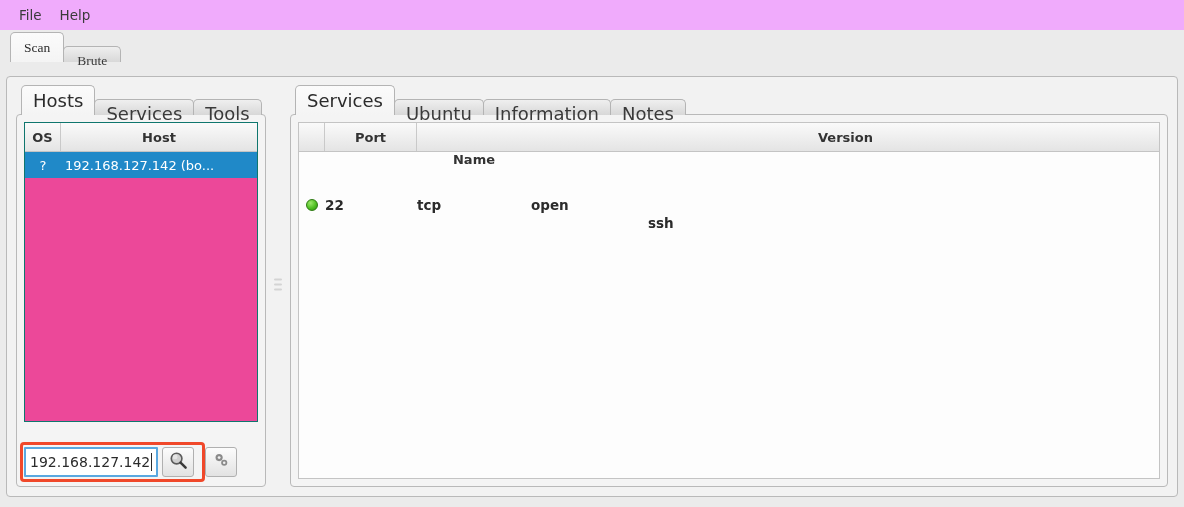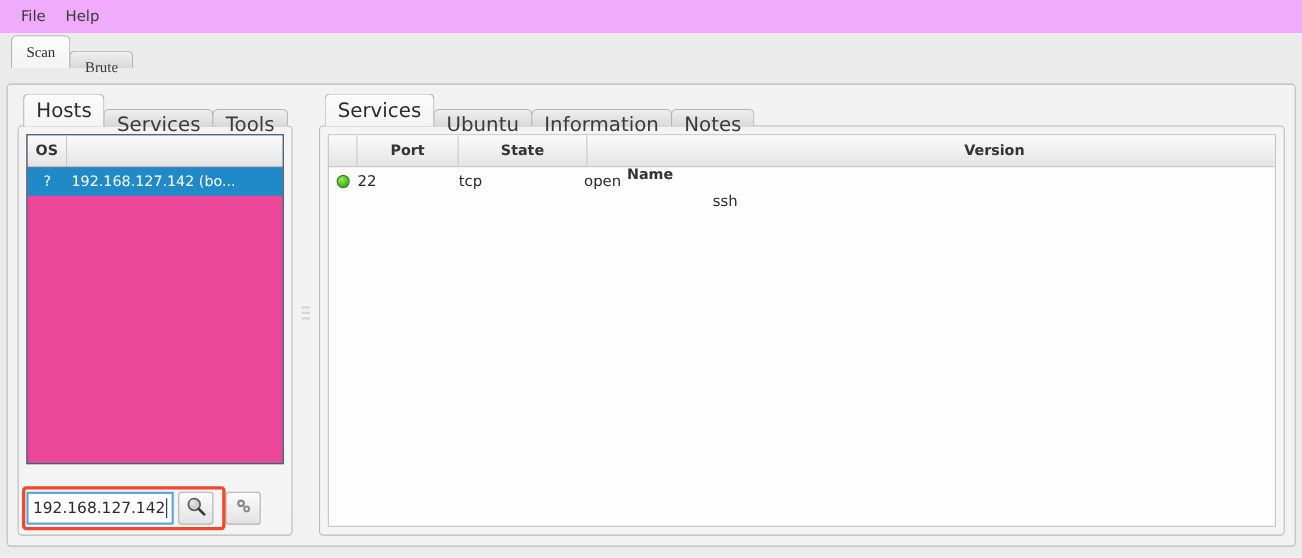--- a/index.html
+++ b/index.html
@@ -258,20 +258,21 @@
   }
 
   .svc-table {
     flex: 1;
     border: 1px solid #c4c4c4;
     background: #fdfdfd;
     display: flex;
     flex-direction: column;
     box-sizing: border-box;
     overflow: hidden;
+    gap: 40px;
   }
   .svc-head {
     display: flex;
     height: 28px;
     flex: 0 0 28px;
     background: linear-gradient(to bottom, #fafafa 0%, #e4e4e4 100%);
     border-bottom: 1px solid #c4c4c4;
   }
   .svc-head .th {
     font-size: 13px;
@@ -284,20 +285,21 @@
     box-sizing: border-box;
   }
   .svc-head .th:last-child { border-right: none; }
   .svc-row {
     display: flex;
     height: 26px;
     flex: 0 0 26px;
     align-items: center;
     font-size: 13.5px;
     color: #2b2b2b;
+    font-weight: bold;
   }
   .svc-row .td {
     box-sizing: border-box;
     display: flex;
     align-items: center;
     overflow: hidden;
     white-space: nowrap;
   }
   .col-dot   { width: 26px;  flex: 0 0 26px; justify-content: center; }
   .col-port  { width: 92px;  flex: 0 0 92px; }
@@ -336,20 +338,21 @@
         <div class="tab selected">Hosts</div>
         <div class="tab">Services</div>
         <div class="tab">Tools</div>
       </div>
 
       <div class="pane-body">
 
         <div class="hosts-table">
           <div class="hosts-head">
             <div class="th os">OS</div>
+            <div class="th host">Host</div>
           </div>
           <div class="hosts-row">
             <div class="td os">?</div>
             <div class="td host">192.168.127.142 (bo...</div>
           </div>
         </div>
 
         <div class="scanbar">
           <input class="ip-input" type="text" value="192.168.127.142" style="">
           <div class="caret"></div>
@@ -397,21 +400,20 @@
         <div class="tab">Ubuntu</div>
         <div class="tab">Information</div>
         <div class="tab">Notes</div>
       </div>
 
       <div class="pane-body">
         <div class="svc-table">
           <div class="svc-head">
             <div class="th col-dot"></div>
             <div class="th col-port">Port</div>
-            <div class="th col-state">State</div>
             <div class="th col-name">Name</div>
             <div class="th col-ver">Version</div>
           </div>
           <div class="svc-row">
             <div class="td col-dot">
               <span class="dot"></span>
             </div>
             <div class="td col-port">22</div>
             <div class="td col-proto">tcp</div>
             <div class="td col-state">open</div>

